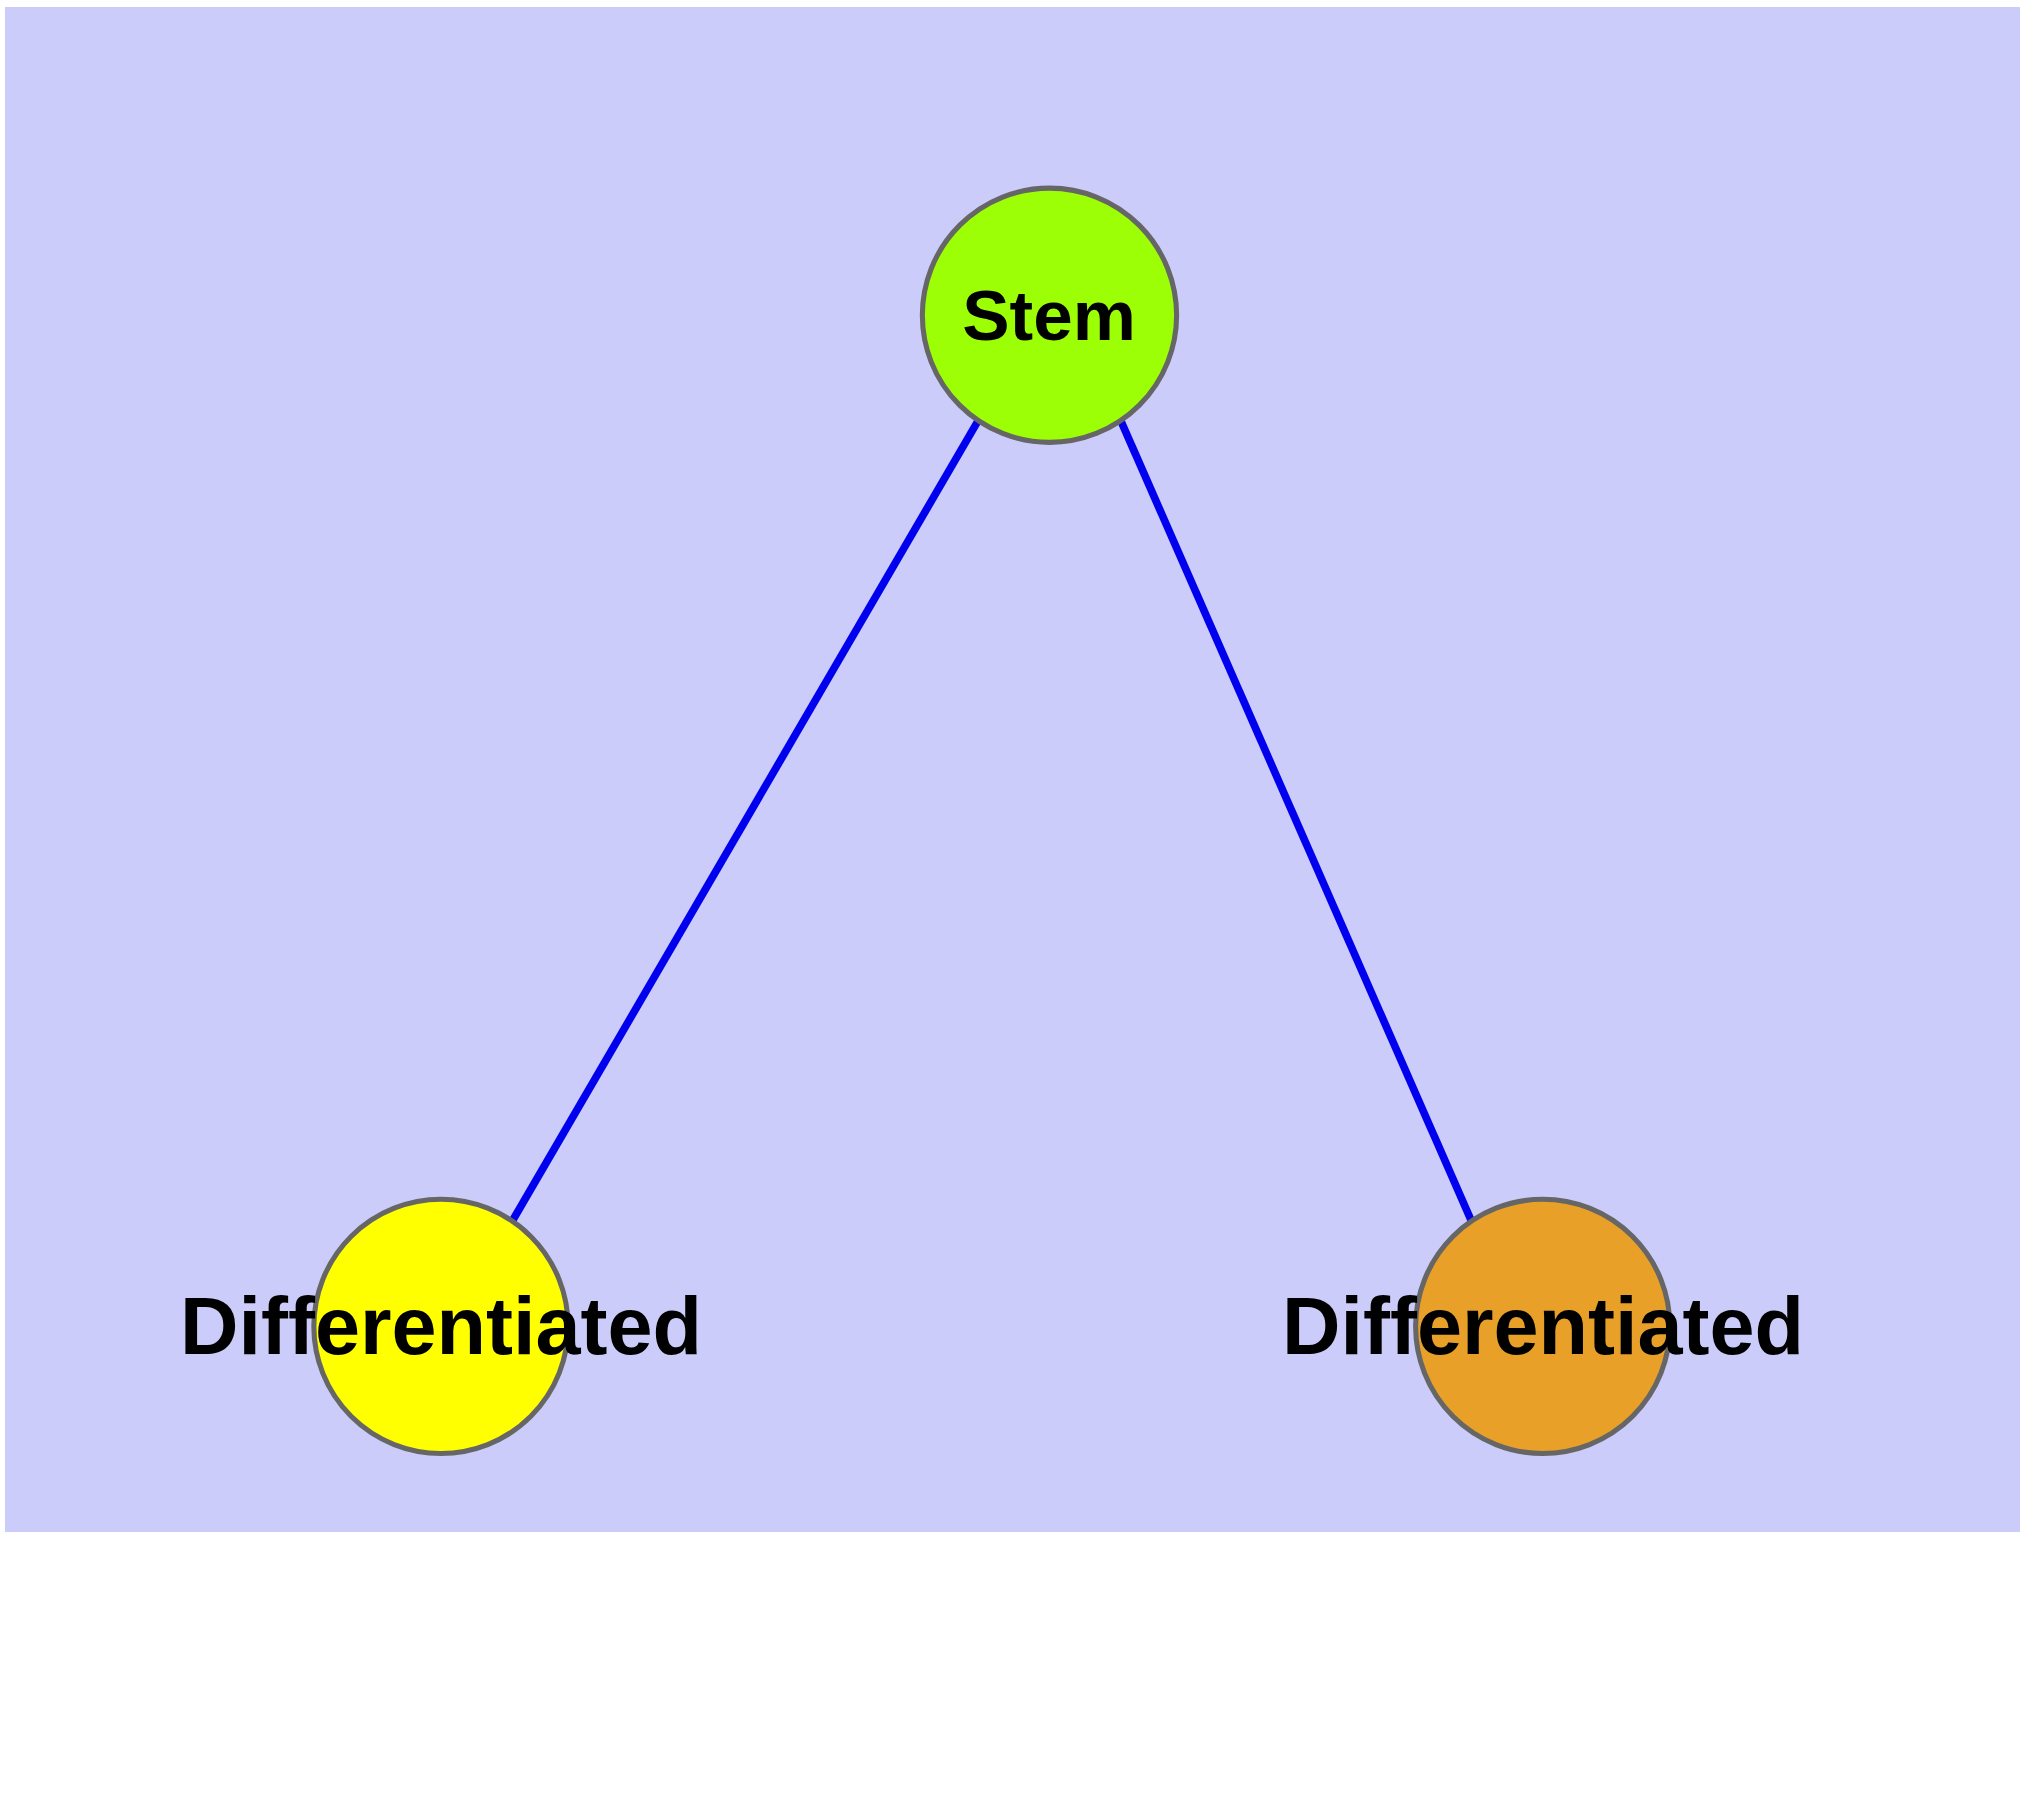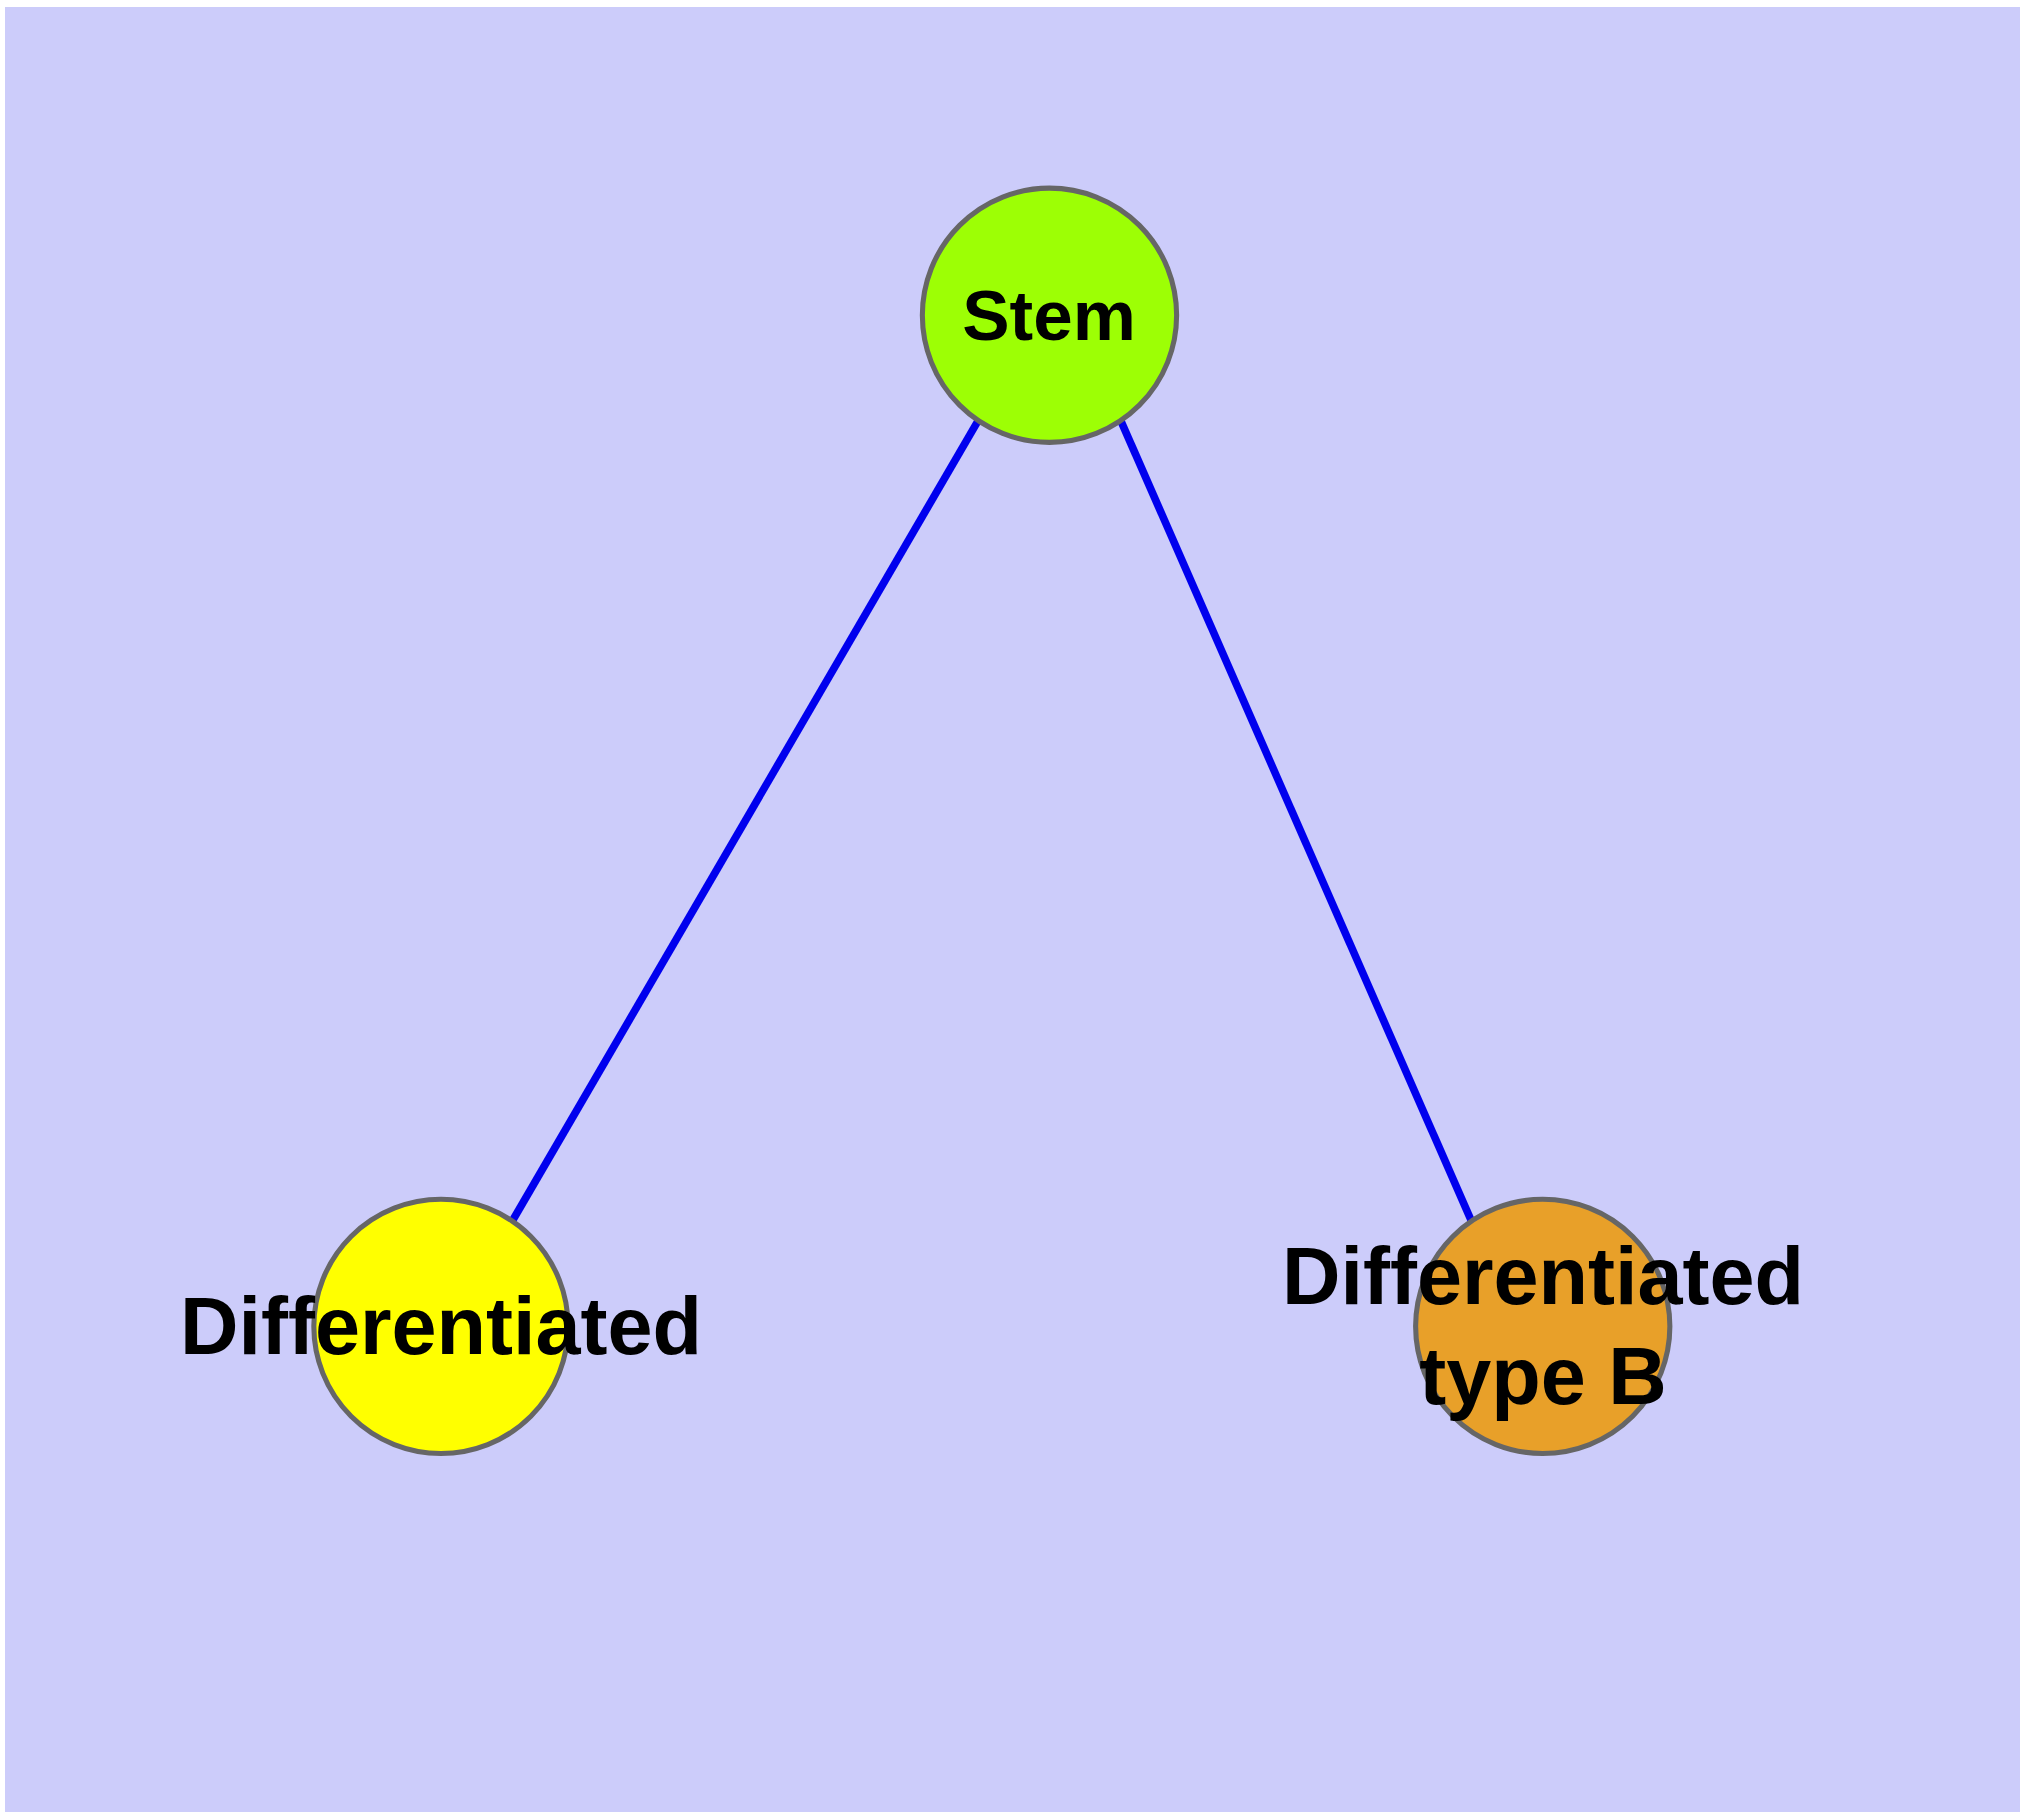--- a/index.html
+++ b/index.html
@@ -3,21 +3,21 @@
 <meta charset="utf-8">
 <style>
   html, body {
     margin: 0;
     padding: 0;
     background: #ffffff;
   }
   #canvas {
     position: relative;
     width: 2021px;
-    height: 1812px;
+    height: 1532px;
     overflow: hidden;
     background: #ffffff;
     font-family: "Liberation Sans", sans-serif;
   }
   #plot-background {
     position: absolute;
     left: 5.1px;
     top: 6.8px;
     width: 2015px;
     height: 1805px;
@@ -65,17 +65,17 @@
     <g id="node-layer">
         <circle cx="1238" cy="372" r="150" fill="#9dff05" stroke="#666666" stroke-width="6"></circle>
         <circle cx="520" cy="1565" r="150" fill="#ffff00" stroke="#666666" stroke-width="6"></circle>
         <circle cx="1820" cy="1565" r="150" fill="#e8a029" stroke="#666666" stroke-width="6"></circle>
       </g>
   </svg>
 
   <div id="label-layer">
       <div class="node-label root" style="left: 1049px; top: 315px; font-size: 71px; color: rgb(0, 0, 0);"><span class="label-line">Stem</span></div>
       <div class="node-label leaf" style="left: 441px; top: 1326px; font-size: 81px; color: rgb(0, 0, 0);"><span class="label-line">Differentiated</span></div>
-      <div class="node-label leaf" style="left: 1543px; top: 1326px; font-size: 81px; color: rgb(0, 0, 0);"><span class="label-line">Differentiated</span><span class="label-line">type B</span></div>
+      <div class="node-label leaf" style="left: 1543px; top: 1326px; font-size: 81px; color: rgb(0, 0, 0);"><span class="label-line">Differentiated</span></div>
     </div>
 
 </div>
 
 
 </body></html>

